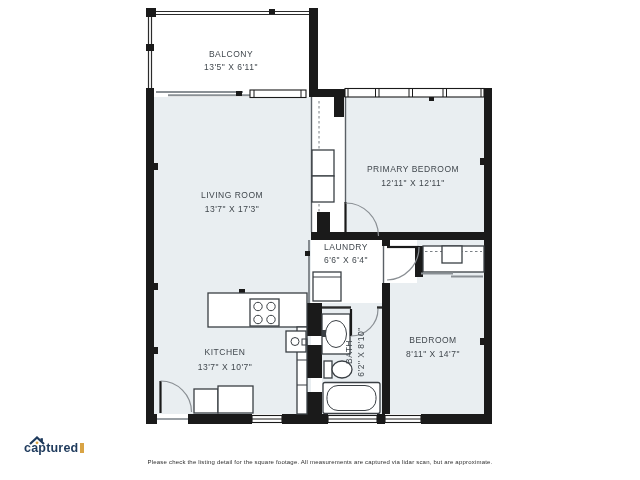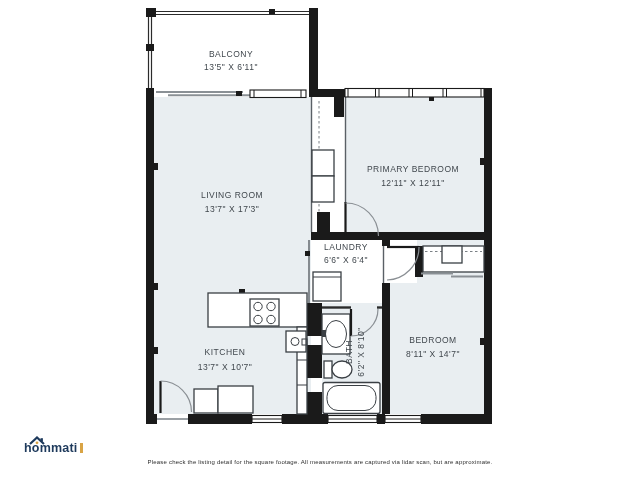--- a/index.html
+++ b/index.html
@@ -241,19 +241,19 @@
     </g>
   </svg>
 
   <div class="logo">
     <span class="logo-word">
       <svg class="logo-roof" width="16" height="9" viewBox="0 0 16 9">
         <path d="M1,8 L8,1.5 L15,8" stroke="var(--logo-navy)" stroke-width="2.2" fill="none"></path>
         <rect x="11.5" y="2.2" width="2.4" height="3.4" fill="var(--logo-navy)"></rect>
         <circle cx="8" cy="6.8" r="1.4" fill="var(--logo-orange)"></circle>
       </svg>
-      <span>hommati</span>
+      <span>captured</span>
     </span>
     <span class="logo-accent"></span>
   </div>
 
   <div class="footer">Please check the listing detail for the square footage. All measurements are captured via lidar scan, but are approximate.</div>
 </div>
 
 </body></html>

